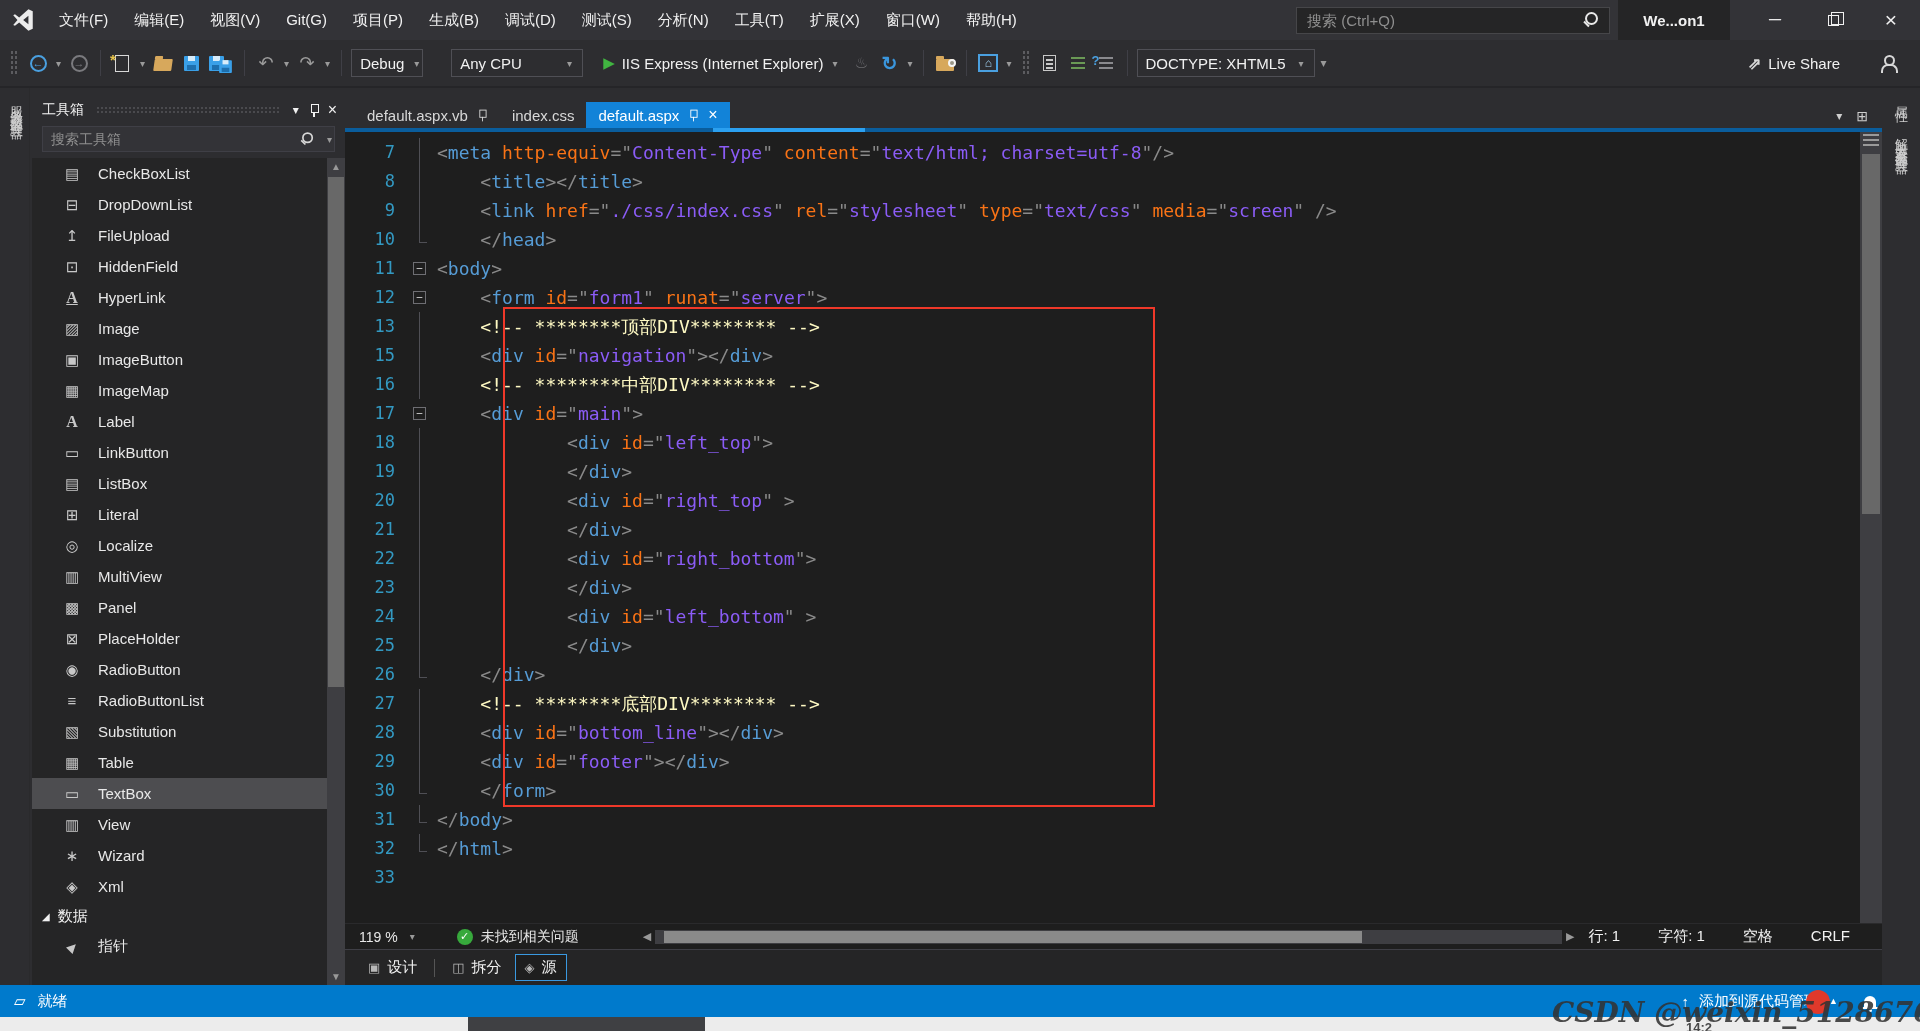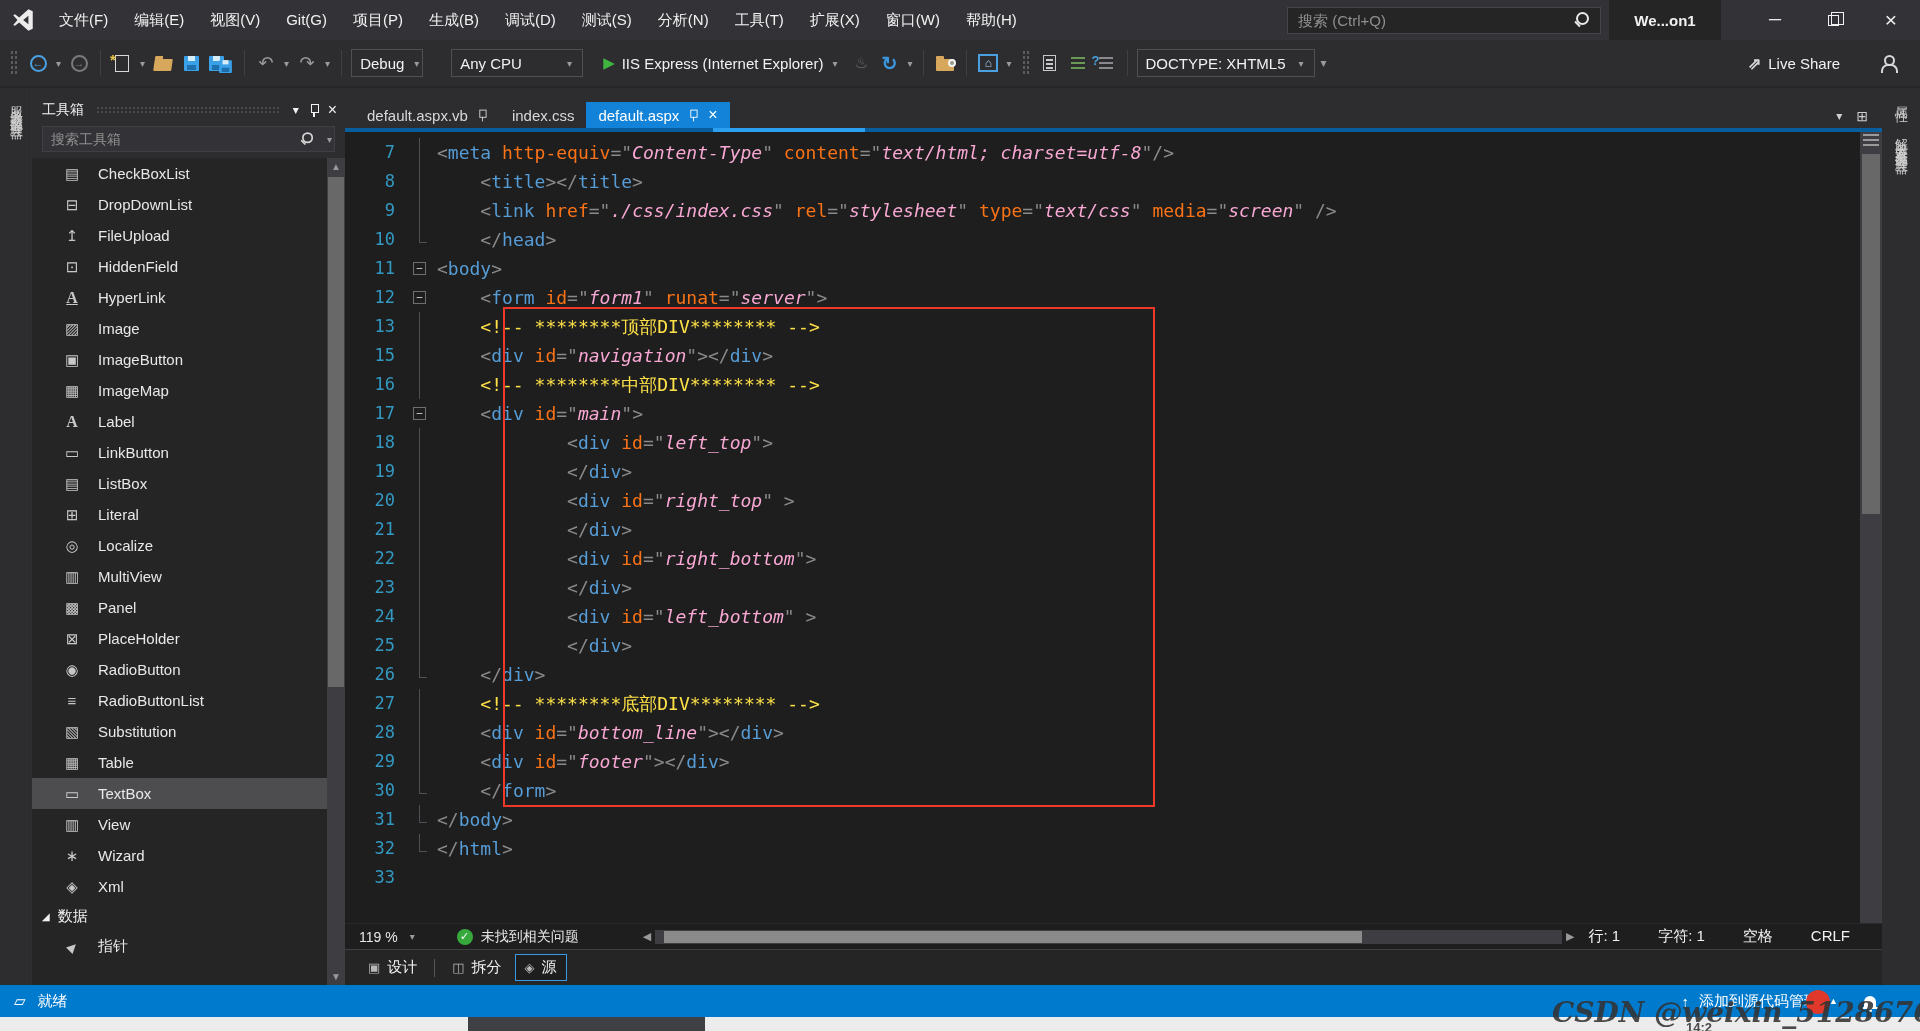--- a/index.html
+++ b/index.html
@@ -17,21 +17,21 @@
     display:flex; align-items:center; margin-right:8px; }
   .qsearch input { flex:1; background:transparent; border:0; outline:none; color:#9a9a9a;
     font-size:15px; padding:0 10px; font-family:"Liberation Sans",sans-serif; }
   .qsearch input::placeholder { color:#8f8f8f; }
   .mag { position:relative; width:22px; height:22px; margin-right:6px; flex:none; }
   .mag::before { content:""; position:absolute; left:4px; top:3px; width:9px; height:9px;
     border:2px solid #e8e8e8; border-radius:50%; }
   .mag::after { content:""; position:absolute; left:2px; top:14px; width:7px; height:2px;
     background:#e8e8e8; transform:rotate(45deg); }
   .wintitle { height:40px; min-width:112px; background:#252526; display:flex; align-items:center;
-    justify-content:center; font-size:15px; font-weight:bold; padding:0 12px; margin-right:25px; }
+    justify-content:center; font-size:15px; font-weight:bold; padding:0 12px; margin-right:16px; }
   .winbtn { width:58px; height:40px; display:flex; align-items:center; justify-content:center;
     font-size:17px; color:#f1f1f1; }
   .restore { position:relative; width:11px; height:11px; border:1px solid #f1f1f1; background:#333337; }
   .restore::before { content:""; position:absolute; left:2px; top:-4px; width:11px; height:11px;
     border:1px solid #f1f1f1; }
 
   
   .toolbar { height:48px; background:#2d2d30; border-bottom:2px solid #252528;
     display:flex; align-items:center; gap:4px; padding:0 6px; font-size:15px; }
   .grip { width:8px; height:26px; margin:0 4px;
@@ -148,21 +148,21 @@
   .fold.f-l::before { content:""; position:absolute; left:8px; top:0; bottom:0;
     border-left:1px solid #4f4f55; }
   .fold.f-e::before { content:""; position:absolute; left:8px; top:0; height:58%;
     border-left:1px solid #4f4f55; border-bottom:1px solid #4f4f55; width:7px; }
   .fold.f-b { color:#c8c8c8; }
   .fold.f-b .fbox { position:absolute; left:2px; top:8px; width:13px; height:13px;
     border:1px solid #6e6e73; background:#1e1e1e; font-size:11px; line-height:11px;
     text-align:center; color:#c8c8c8; }
   .src { white-space:pre; font-size:18px; }
   .tk-p { color:#8a8a8a; } .tk-t { color:#569cd6; } .tk-a { color:#f97316; }
-  .tk-v { color:#f9a8d4;font-style:italic; } .tk-c { color:#fde047; } .tk-w { color:#d4d4d4; }
+  .tk-v { color:#8b5cf6; } .tk-c { color:#fef9c3; } .tk-w { color:#d4d4d4; }
   .redbox { position:absolute; left:158px; top:175px; width:652px; height:500px;
     border:2px solid #ef3829; pointer-events:none; }
   .vscroll { position:absolute; right:0; top:0; bottom:0; width:22px; background:#3e3e42; }
   .vscroll .split { position:absolute; top:2px; left:3px; width:16px; height:14px;
     background:repeating-linear-gradient(#9a9a9a 0 2px, transparent 2px 5px); }
   .vscroll .vthumb { position:absolute; left:2px; right:2px; top:22px; height:360px; background:#686868; }
 
   .zoombar { height:26px; background:#1e1e1e; display:flex; align-items:center; font-size:14px;
     color:#e8e8e8; padding:0 4px; border-top:1px solid #2a2a2c; }
   .zoomsel { display:flex; align-items:center; gap:10px; padding:0 10px; }

